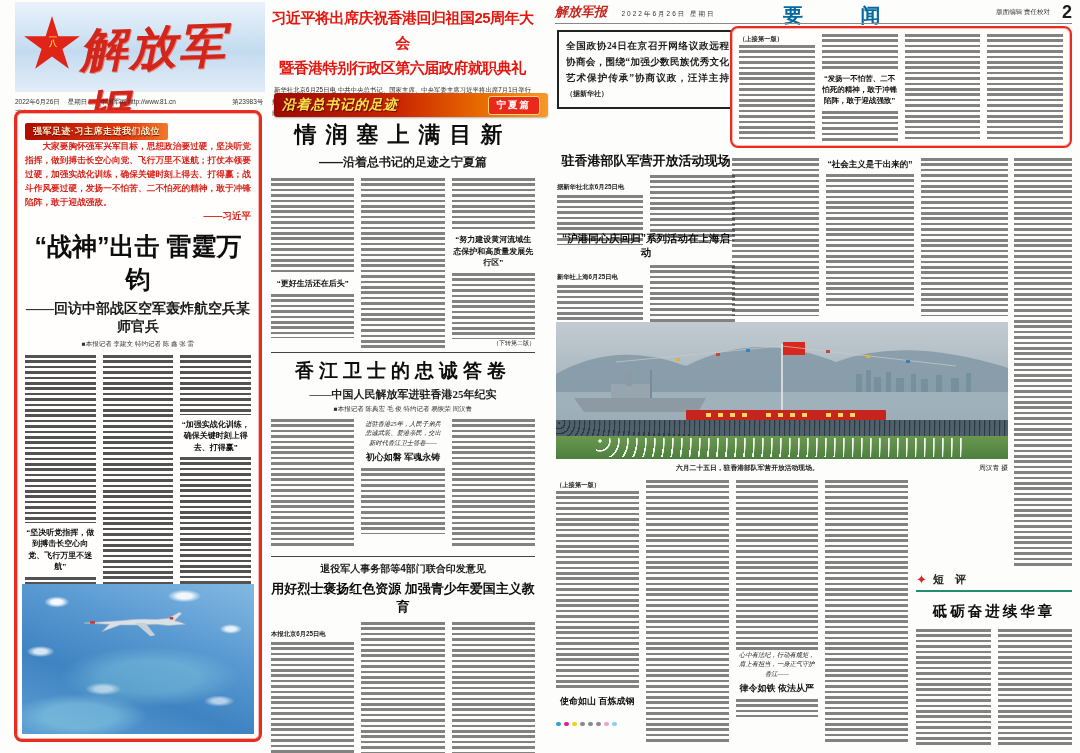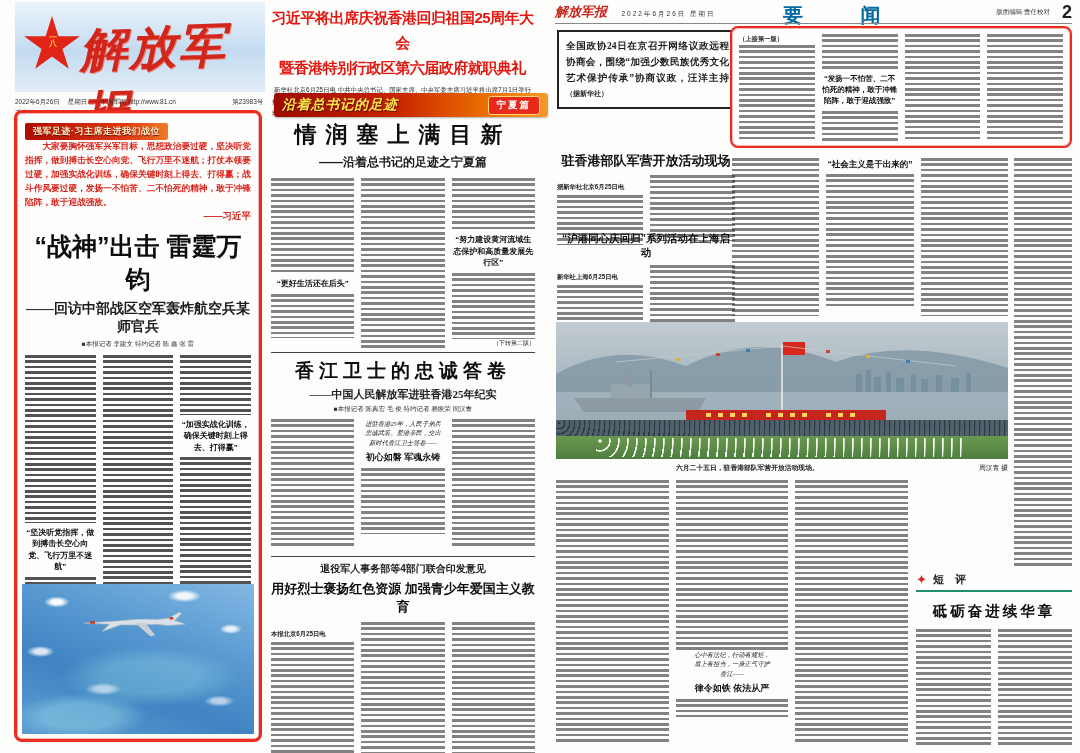--- a/index.html
+++ b/index.html
@@ -342,20 +342,28 @@
     </div>
   </div>
 
   <div class="abs" style="left:556px;top:463px;width:452px;font-size:6.8px;color:#222;">
     <span style="margin-left:120px;font-weight:bold;">六月二十五日，驻香港部队军营开放活动现场。</span>
     <span style="float:right;">周汉青 摄</span>
   </div>
 
   <div class="abs cols" style="left:556px;top:480px;width:352px;height:262px;">
     <div class="col">
+      <div class="micro" style="font-weight:bold;">（上接第一版）</div>
+      <div class="sim lt" style="height:200px;margin-top:2px;"></div>
+      <div class="sh" style="font-size:9px;">使命如山 百炼成钢</div>
+      <div style="margin-top:4px;">
+        <span class="dot d1"></span><span class="dot d2"></span><span class="dot d3"></span><span class="dot d4"></span><span class="dot d5"></span><span class="dot d6"></span><span class="dot d7"></span><span class="dot d8"></span>
+      </div>
+    </div>
+    <div class="col">
       <div class="sim lt" style="height:262px;"></div>
     </div>
     <div class="col">
       <div class="sim lt" style="height:170px;"></div>
       <div class="it micro serif" style="text-align:center;">
         <div>心中有法纪，行动有规矩，</div>
         <div>肩上有担当，一身正气守护</div>
         <div>香江——</div>
       </div>
       <div class="sh" style="font-size:9px;">律令如铁 依法从严</div>

